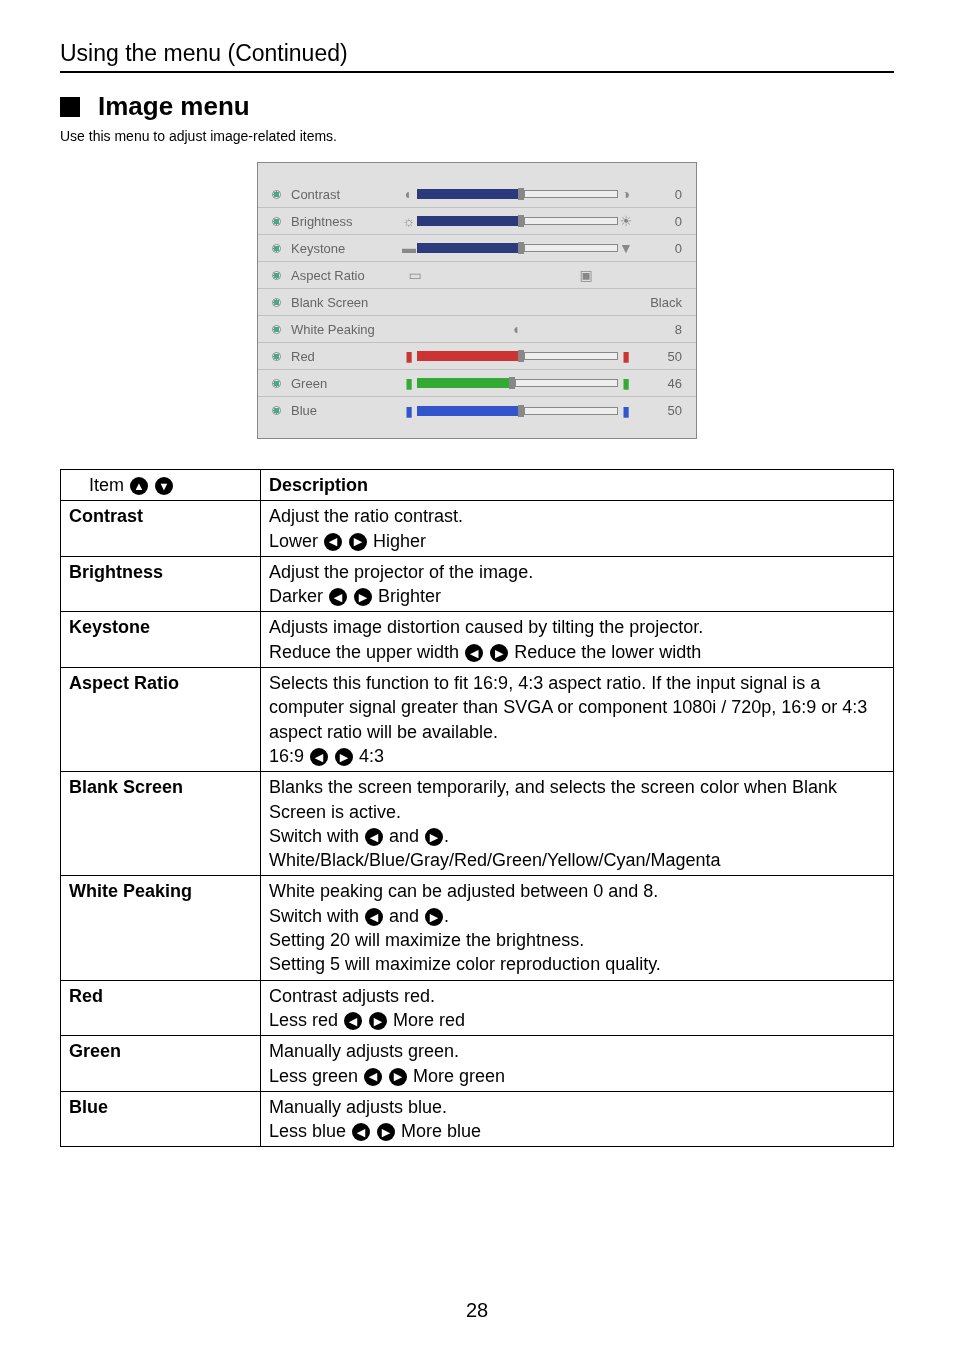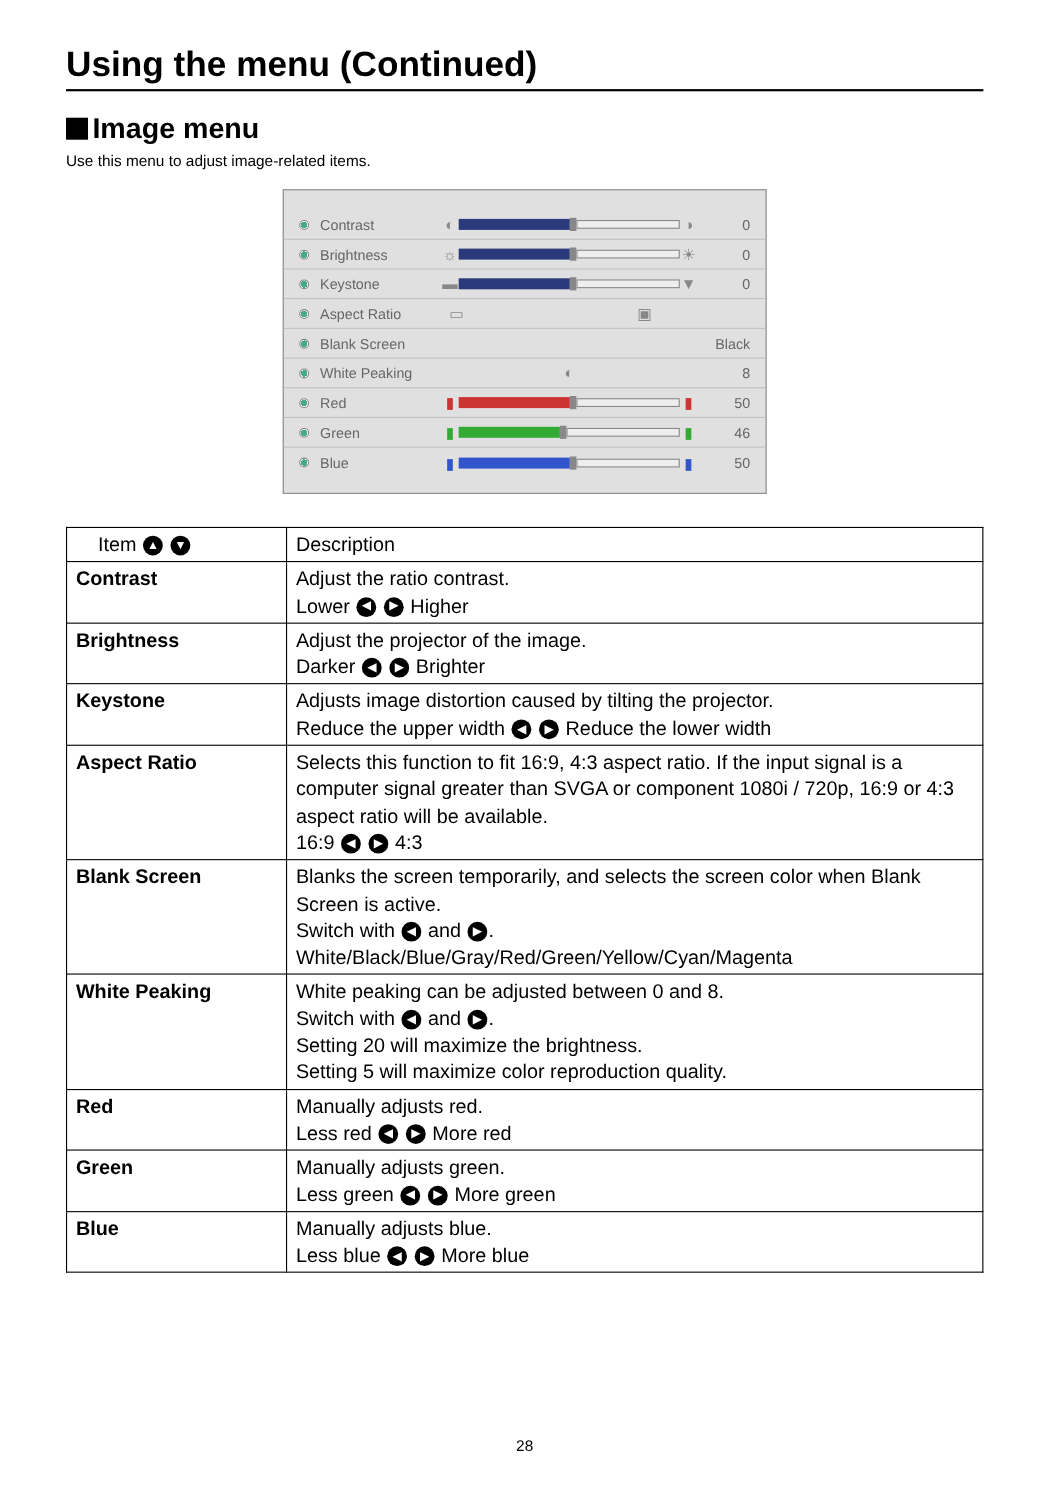--- a/index.html
+++ b/index.html
@@ -6,32 +6,32 @@
   body {
     width: 954px;
     height: 1352px;
     background: #ffffff;
     font-family: Arial, Helvetica, sans-serif;
     color: #000000;
     padding: 40px 60px 0 60px;
     position: relative;
   }
   .page-title {
-    font-size: 32px;
-    font-weight: bold;
+    font-size: 23px;
+    font-weight: normal;
     margin-bottom: 4px;
   }
   .title-underline {
     border-bottom: 2px solid #000;
     margin-bottom: 18px;
   }
   .section-header {
     display: flex;
     align-items: center;
-    gap: 4px;
+    gap: 18px;
     margin-bottom: 6px;
   }
   .square-bullet {
     width: 20px;
     height: 20px;
     background: #000;
   }
   .section-title {
     font-size: 26px;
     font-weight: bold;
@@ -80,32 +80,32 @@
     line-height: 1.35;
   }
   table.spec td, table.spec th {
     border: 1.5px solid #000;
     padding: 3px 8px;
     text-align: left;
     vertical-align: top;
   }
   table.spec th.col-item { width: 200px; font-weight: normal; padding-left: 28px; }
   table.spec td.item-label { font-weight: bold; vertical-align: top; }
-  .hdr-row td, .hdr-row th { font-weight: normal; }
+  .hdr-row td, .hdr-row th { font-weight: bold; }
   .nav-circle {
     display: inline-flex; width: 18px; height: 18px; border-radius: 50%;
     background: #000; color: #fff; align-items: center; justify-content: center;
     font-size: 11px; vertical-align: middle; margin: 0 1px;
   }
   .page-num {
     position: absolute;
     bottom: 30px;
     left: 0; right: 0;
     text-align: center;
-    font-size: 14px;
+    font-size: 20px;
   }
 </style>
 </head>
 <body>
 
 <h1 class="page-title">Using the menu (Continued)</h1>
 <div class="title-underline"></div>
 
 <div class="section-header">
   <div class="square-bullet"></div>
@@ -270,21 +270,21 @@
         <td>
           <div>White peaking can be adjusted between 0 and 8.</div>
           <div>Switch with <span class="nav-circle">◀</span> and <span class="nav-circle">▶</span>.</div>
           <div>Setting 20 will maximize the brightness.</div>
           <div>Setting 5 will maximize color reproduction quality.</div>
         </td>
       </tr>
       <tr>
         <td class="item-label">Red</td>
         <td>
-          <div>Manually adjusts red.</div>
+          <div>Contrast adjusts red.</div>
           <div>Less red <span class="nav-circle">◀</span> <span class="nav-circle">▶</span> More red</div>
         </td>
       </tr>
       <tr>
         <td class="item-label">Green</td>
         <td>
           <div>Manually adjusts green.</div>
           <div>Less green <span class="nav-circle">◀</span> <span class="nav-circle">▶</span> More green</div>
         </td>
       </tr>

